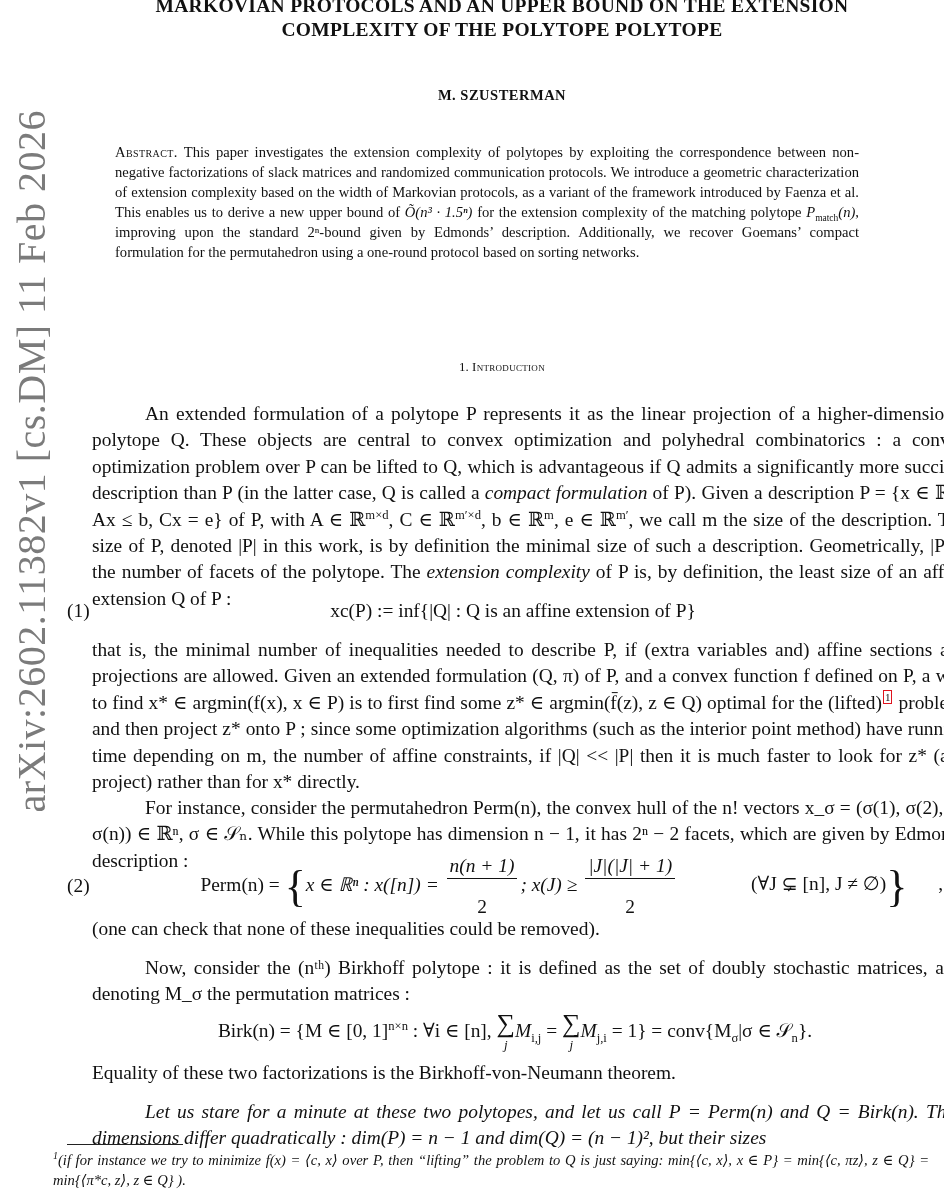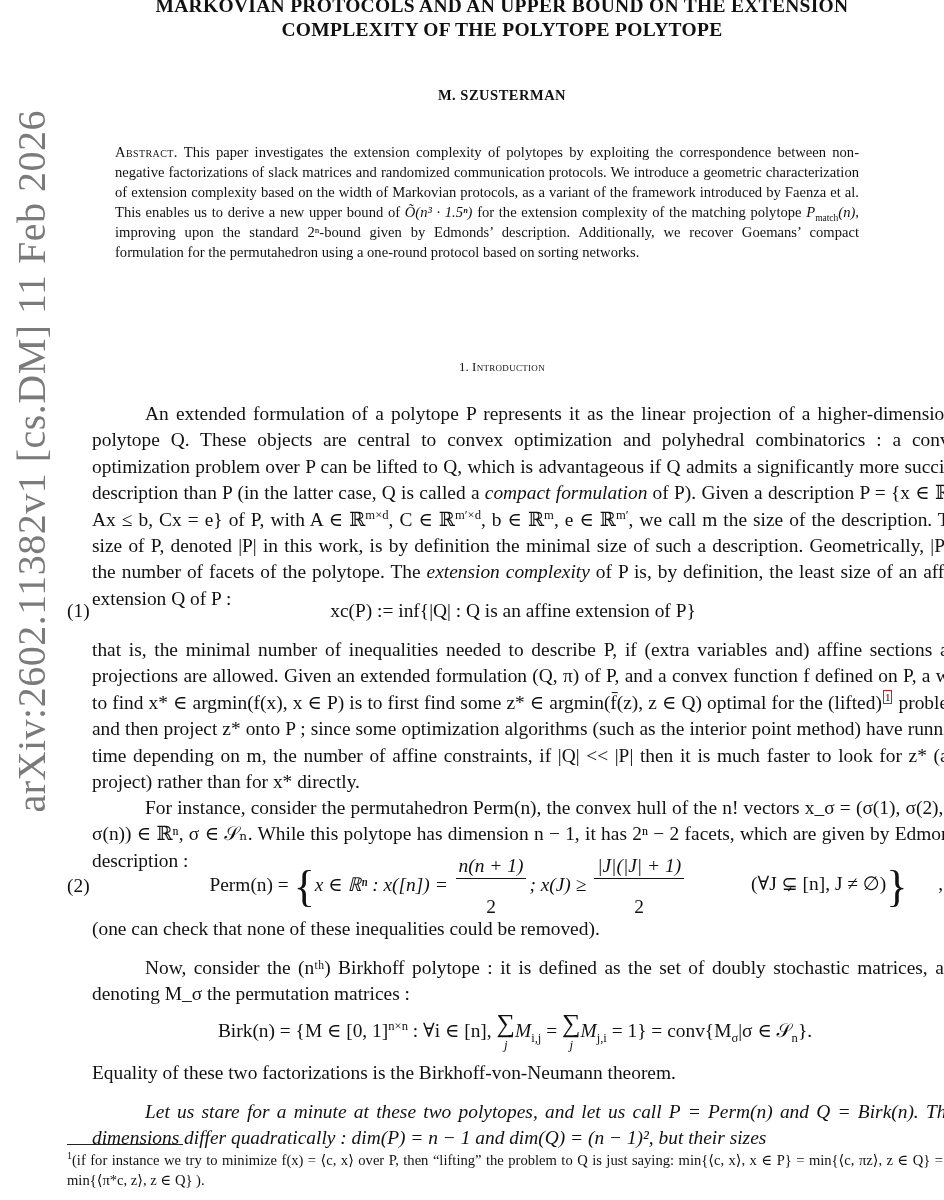--- a/index.html
+++ b/index.html
@@ -57,22 +57,22 @@
   .sumop .sig { font-size: 26px; line-height: 24px; }
   .sumop .lim { font-size: 13px; font-style: italic; }
   .fn-marker {
     display: inline-block; border: 1.5px solid #e0141e; font-size: 11px; line-height: 12px;
     padding: 0 1px; vertical-align: super; margin: 0 1px;
   }
   .footnote-rule {
     position: absolute; left: 67px; top: 1144px; width: 116px; height: 0; border-top: 1px solid #222;
   }
   .footnote {
-    position: absolute; left: 67px; top: 1150px; width: 876px;
-    font-size: 14.6px; line-height: 20px; text-align: justify;
+    position: absolute; left: 53px; top: 1150px; width: 876px;
+    font-size: 14.6px; line-height: 20px; text-align: justify; font-style: italic;
   }
   .footnote sup { font-size: 10px; }
 </style>
 </head>
 <body>
 
 <div class="arxiv-stamp">
   <span>arXiv:2602.11382v1  [cs.DM]  11 Feb 2026</span>
 </div>
 
@@ -111,21 +111,21 @@
 <div class="eq-row" style="top:858px; height:56px;">
   <span class="eq-num">(2)</span>
   <span class="eq-body" style="text-align:right; padding-left:12px;">
     <span>Perm(n) = </span><span class="big-brace">{</span><span class="m">x ∈ ℝⁿ : x([n]) = </span><span class="frac">
         <span class="num m">n(n + 1)</span>
         <span class="den">2</span>
       </span><span class="m">; x(J) ≥ </span><span class="frac">
         <span class="num m">|J|(|J| + 1)</span>
         <span class="den">2</span>
       </span>
-    <span style="margin-left:15px;padding-left:44px;">(∀J ⊊ [n], J ≠ ∅)</span><span class="big-brace">}</span>
+    <span style="margin-left:24px;padding-left:44px;">(∀J ⊊ [n], J ≠ ∅)</span><span class="big-brace">}</span>
     <span style="margin-left:26px;">,</span>
   </span>
 </div>
 
 <div class="body-text" style="top:916px;">(one can check that none of these inequalities could be removed).</div>
 
 <div class="body-text para-indent" style="top:955px;">Now, consider the (nᵗʰ) Birkhoff polytope : it is defined as the set of doubly stochastic matrices, and, denoting M_σ the permutation matrices :</div>
 
 <div class="eq-row" style="top:1010px; height:46px;">
   <span class="eq-body" style="padding-left:20px;">

